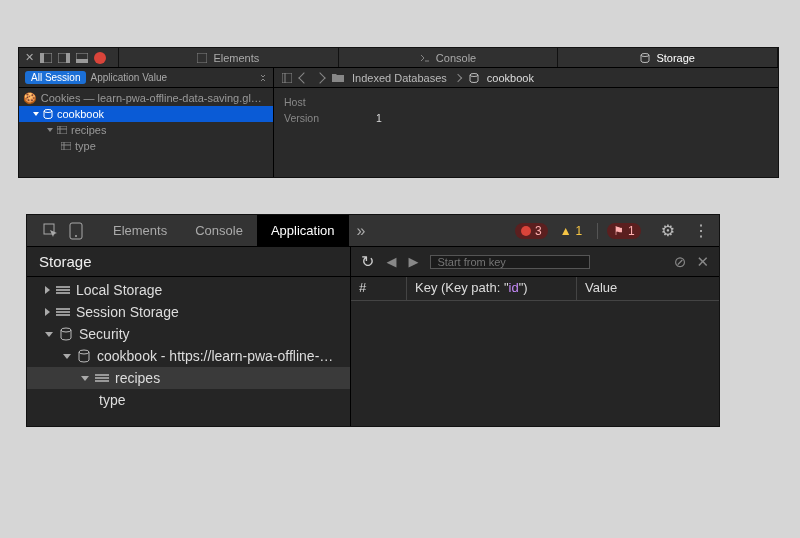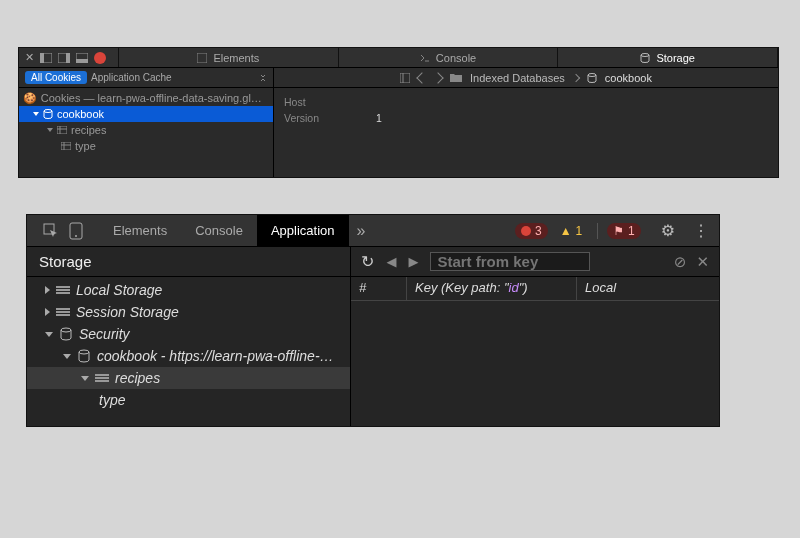--- a/index.html
+++ b/index.html
@@ -10,21 +10,21 @@
   .s-tabs { height: 20px; background: #303030; display: flex; border-bottom: 1px solid #000; }
   .s-tabs .segL { width: 100px; display:flex; align-items:center; gap:6px; padding:0 6px; border-right:1px solid #111;}
   .s-tabs .tb { flex:1; display:flex; align-items:center; justify-content:center; gap:6px; border-right:1px solid #111; color:#aaa;}
   .s-tabs .tb.active { color:#fff; }
   .s-tabs .tb svg { opacity:.8;}
   .badge-red { width:12px;height:12px;border-radius:50%;background:#d9443a;display:inline-block;}
   .s-row2 { height:20px; background:#2c2c2c; display:flex; border-bottom:1px solid #000;}
   .s-row2 .left { width:255px; display:flex; align-items:center; gap:4px; padding:0 6px; border-right:1px solid #000;}
   .pill { background:#1b6fd6; color:#fff; padding:1px 6px; border-radius:3px; font-size:10px;}
   .ghost { color:#aaa; font-size:10px;}
-  .s-row2 .right { flex:1; display:flex; align-items:center; gap:8px; padding:0 8px;justify-content:center;}
+  .s-row2 .right { flex:1; display:flex; align-items:center; gap:8px; padding:0 8px;}
   .chev { width:8px; height:8px; border:solid #888; border-width:0 1px 1px 0; display:inline-block; transform: rotate(-45deg);}
   .chevL { transform: rotate(135deg);}
   .s-body { flex:1; display:flex; min-height:0;}
   .s-tree { width:255px; border-right:1px solid #000; padding:2px 0; background:#2a2a2a; overflow:hidden;}
   .trow { display:flex; align-items:center; height:16px; padding:0 4px; gap:4px; color:#999; white-space:nowrap; overflow:hidden;}
   .trow .triO { width:0;height:0;border-top:4px solid #888;border-left:3px solid transparent;border-right:3px solid transparent; flex:none;}
   .trow.sel { background:#0a5bd6; color:#fff;}
   .trow.sel .triO { border-top-color:#fff;}
   .trow .txt { overflow:hidden; text-overflow:ellipsis;}
   .ind1{padding-left:14px;} .ind2{padding-left:28px;} .ind3{padding-left:42px;}
@@ -45,23 +45,23 @@
   .c-tabs .badge { display:flex; align-items:center; gap:4px; padding:1px 6px; border-radius:8px; font-size:12px; margin:0 3px;}
   .c-tabs .b-err{ background:#5b1f1f; color:#ffb0b0;}
   .c-tabs .b-wrn{ color:#f5c445;}
   .c-tabs .b-err2{ background:#5b1f1f; color:#ffb0b0; margin-right:12px;}
   .c-tabs .gear{ color:#bbb; padding:0 8px; font-size:16px;}
   .c-tabs .dots{ color:#bbb; padding:0 10px; font-size:16px;}
   .c-tool { height:30px; border-bottom:1px solid #000; display:flex;}
   .c-tool .lft{ width:324px; border-right:1px solid #000; display:flex; align-items:center; padding:0 12px; color:#eee; font-size:15px;}
   .c-tool .rgt{ flex:1; display:flex; align-items:center; gap:12px; padding:0 10px;}
   .c-tool .tri{ color:#888; font-size:13px;}
-  .c-tool input{ background:#1b1b1b; border:1px solid #555; color:#ccc; padding:0 6px; font-size:15px; width:160px;font-weight:bold;}
+  .c-tool input{ background:#1b1b1b; border:1px solid #555; color:#ccc; padding:0 6px; font-size:11px; width:160px;}
   .c-tool .ricons{ margin-left:auto; display:flex; gap:10px; color:#888; font-size:15px;}
-  .c-body{ flex:1; display:flex; min-height:0;font-style:italic;}
+  .c-body{ flex:1; display:flex; min-height:0;}
   .c-tree{ width:324px; border-right:1px solid #000; padding:2px 0; font-size:14px; color:#ddd; overflow:hidden;}
   .crow{ display:flex; align-items:center; gap:6px; height:22px; padding:0 8px; white-space:nowrap; overflow:hidden;}
   .crow .arr{ width:0;height:0;border-left:5px solid #aaa;border-top:4px solid transparent;border-bottom:4px solid transparent; flex:none;}
   .crow .arrO{ width:0;height:0;border-top:5px solid #aaa;border-left:4px solid transparent;border-right:4px solid transparent; flex:none;}
   .crow.sel{ background:#3a3a3a;}
   .ci1{padding-left:18px;} .ci2{padding-left:36px;} .ci3{padding-left:54px;} .ci4{padding-left:72px;}
   .c-table{ flex:1; font-size:13px;}
   .c-head{ display:flex; height:24px; border-bottom:1px solid #444;}
   .c-head .col{ padding:3px 8px; border-right:1px solid #444; color:#ddd;}
   .c-head .c0{width:56px;} .c-head .c1{width:170px;} .c-head .c2{flex:1; border-right:none;}
@@ -108,22 +108,22 @@
       <svg width="10" height="10">
           <ellipse cx="5" cy="2" rx="4" ry="1.5" fill="none" stroke="#ddd"></ellipse>
           <path d="M1 2 V8 A4 1.5 0 0 0 9 8 V2" fill="none" stroke="#ddd"></path>
         </svg>
       <span>Storage</span>
     </div>
   </div>
 
   <div class="s-row2">
     <div class="left">
-      <span class="pill">All Cookies</span>
-      <span class="ghost">Application Cache</span>
+      <span class="pill">All Session</span>
+      <span class="ghost">Application Value</span>
       <svg width="8" height="8" style="margin-left:auto">
           <path d="M2 1 L4 3 L6 1 M2 7 L4 5 L6 7" stroke="#888" fill="none"></path>
         </svg>
     </div>
     <div class="right">
       <svg width="10" height="10">
           <rect width="10" height="10" fill="none" stroke="#888"></rect>
           <line x1="3" y1="0" x2="3" y2="10" stroke="#888"></line>
         </svg>
       <span class="chev chevL"></span>
@@ -285,17 +285,17 @@
           <span>recipes</span>
         </div>
       <div class="crow ci4">
           <span>type</span>
         </div>
     </div>
     <div class="c-table">
       <div class="c-head">
         <div class="col c0">#</div>
         <div class="col c1"><span>Key (Key path: "</span><span class="id">id</span><span>")</span></div>
-        <div class="col c2">Local</div>
+        <div class="col c2">Value</div>
       </div>
     </div>
   </div>
 </div>
 
 </body></html>

